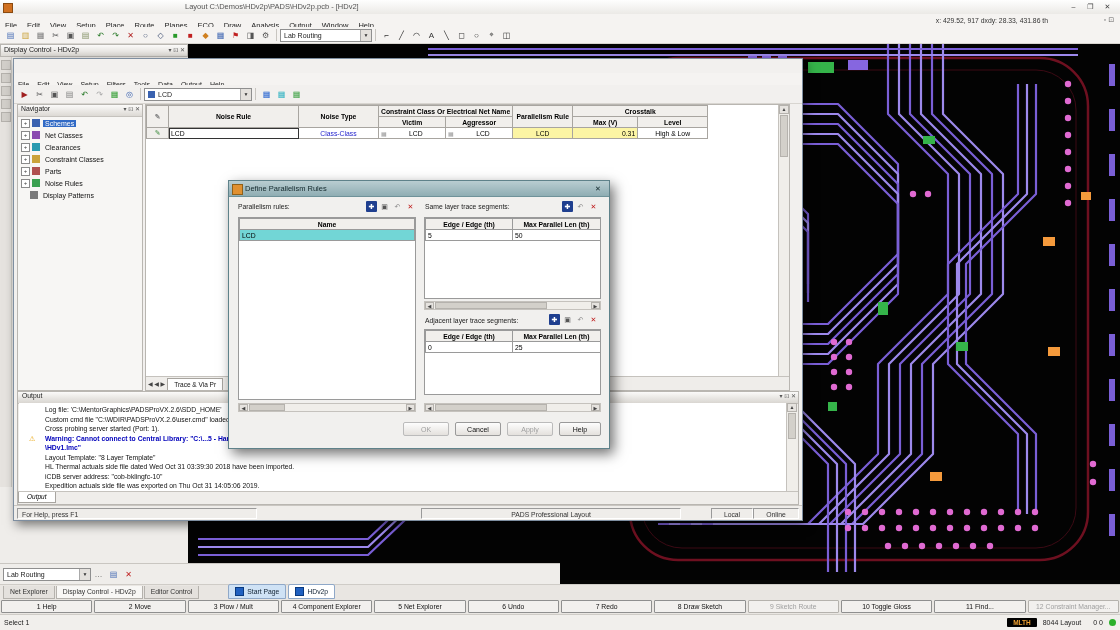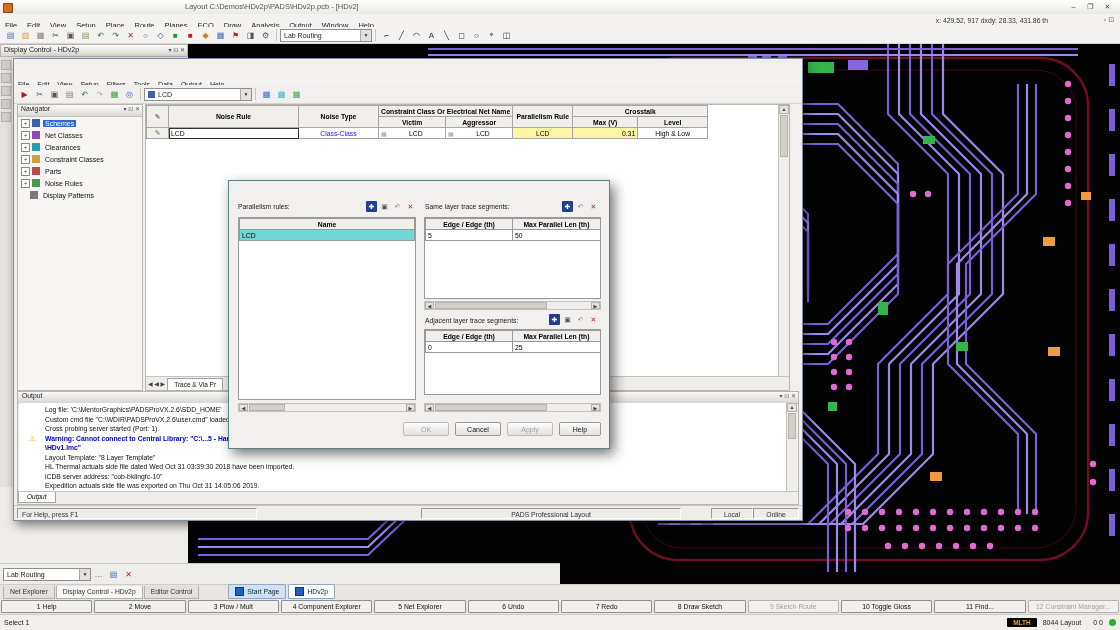--- a/index.html
+++ b/index.html
@@ -456,20 +456,25 @@
       <span class="sunk" style="width:240px;">For Help, press F1</span>
       <span style="flex:1;"></span>
       <span class="sunk" style="width:260px;text-align:center;">PADS Professional Layout</span>
       <span style="width:30px;"></span>
       <span class="sunk" style="width:42px;text-align:center;">Local</span>
       <span class="sunk" style="width:46px;text-align:center;">Online</span>
     </div>
   </div>
 
   <div class="abs dlg">
+    <div class="abs dlg-title">
+      <span class="ico"></span>
+      <span class="ttl">Define Parallelism Rules</span>
+      <span class="dlg-close">✕</span>
+    </div>
 
     <span class="dlg-label" style="left:9px;top:22px;">Parallelism rules:</span>
     <span class="dico-row" style="left:135px;top:20px;">
         <span class="dico" style="color: rgb(255, 255, 255); background: rgb(31, 63, 143);">✚</span>
         <span class="dico" style="color: rgb(85, 85, 85);">▣</span>
         <span class="dico" style="color: rgb(136, 136, 136);">↶</span>
         <span class="dico" style="color: rgb(192, 32, 32);">✕</span>
       </span>
 
     <span class="dlg-label" style="left:196px;top:22px;">Same layer trace segments:</span>

